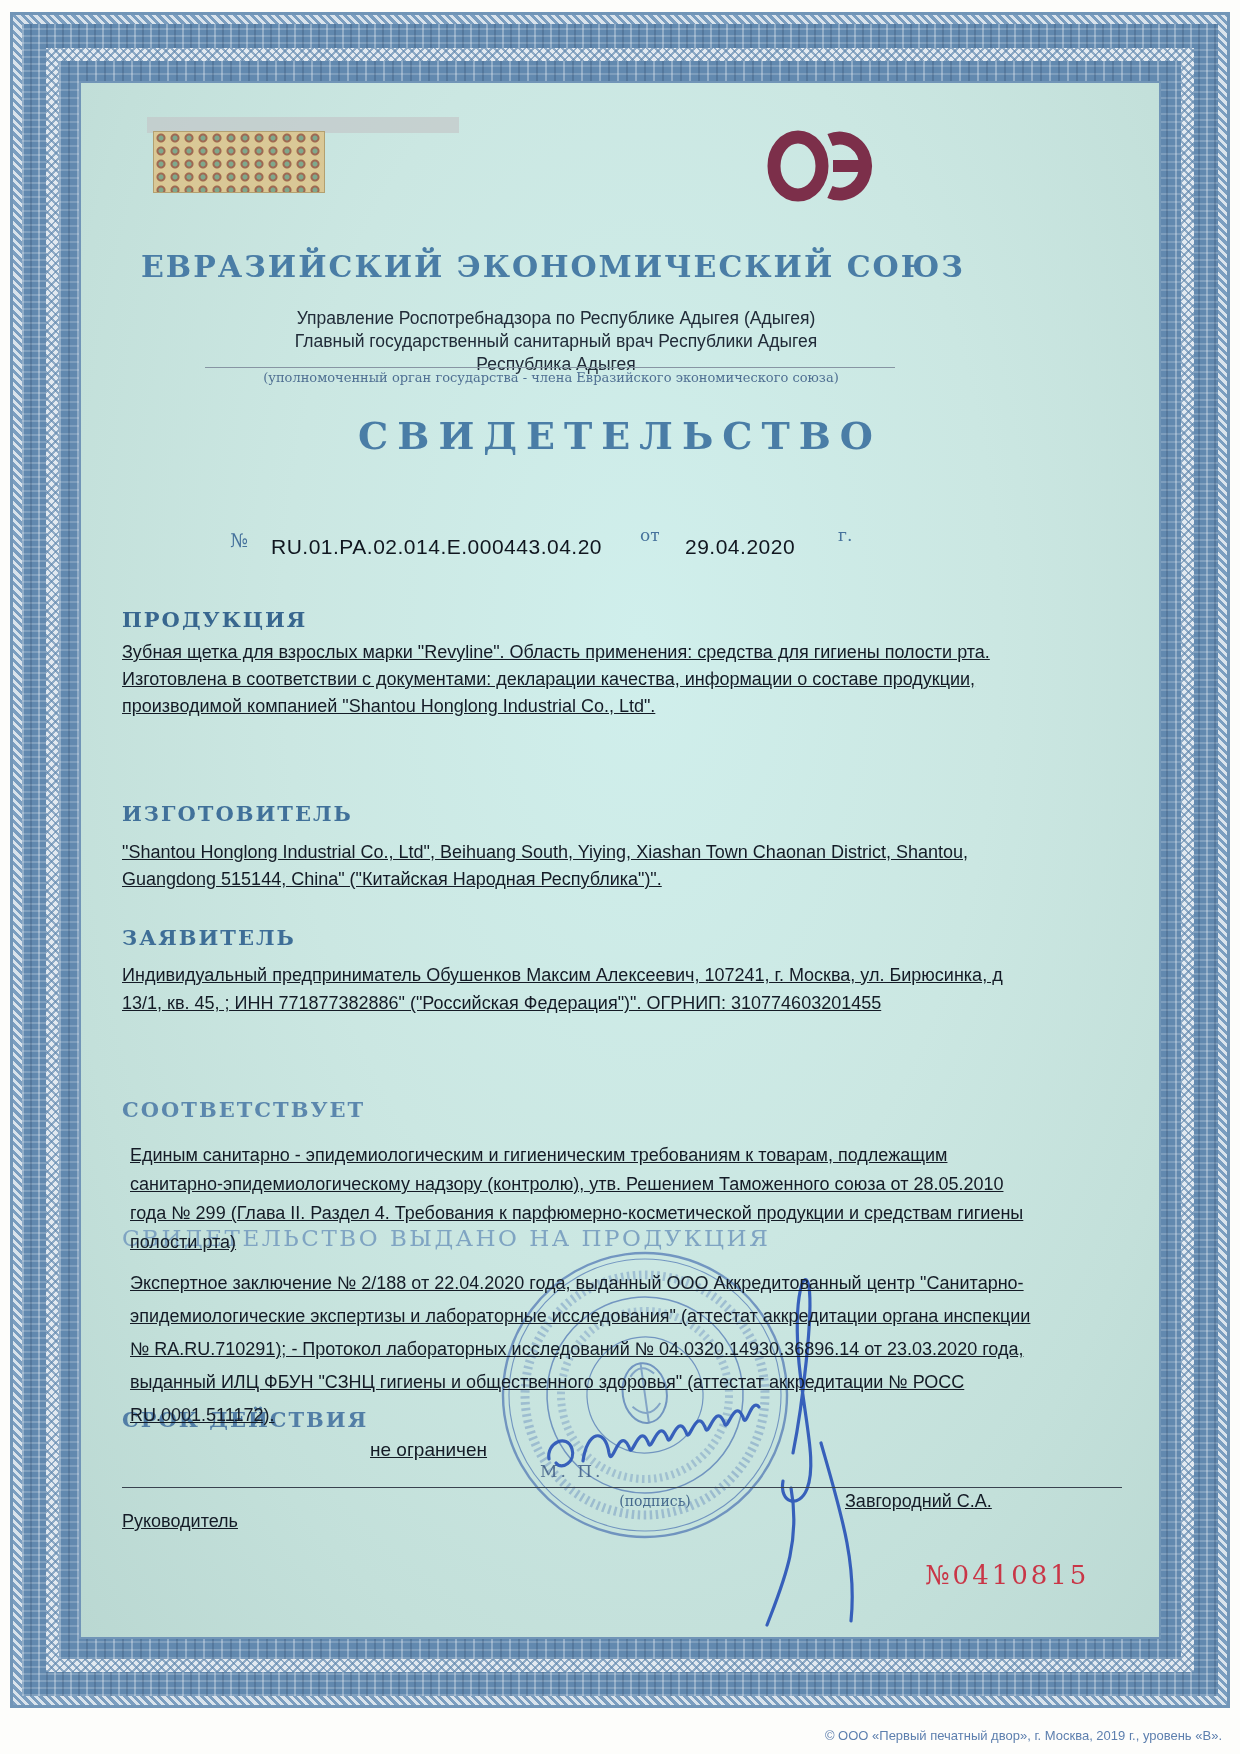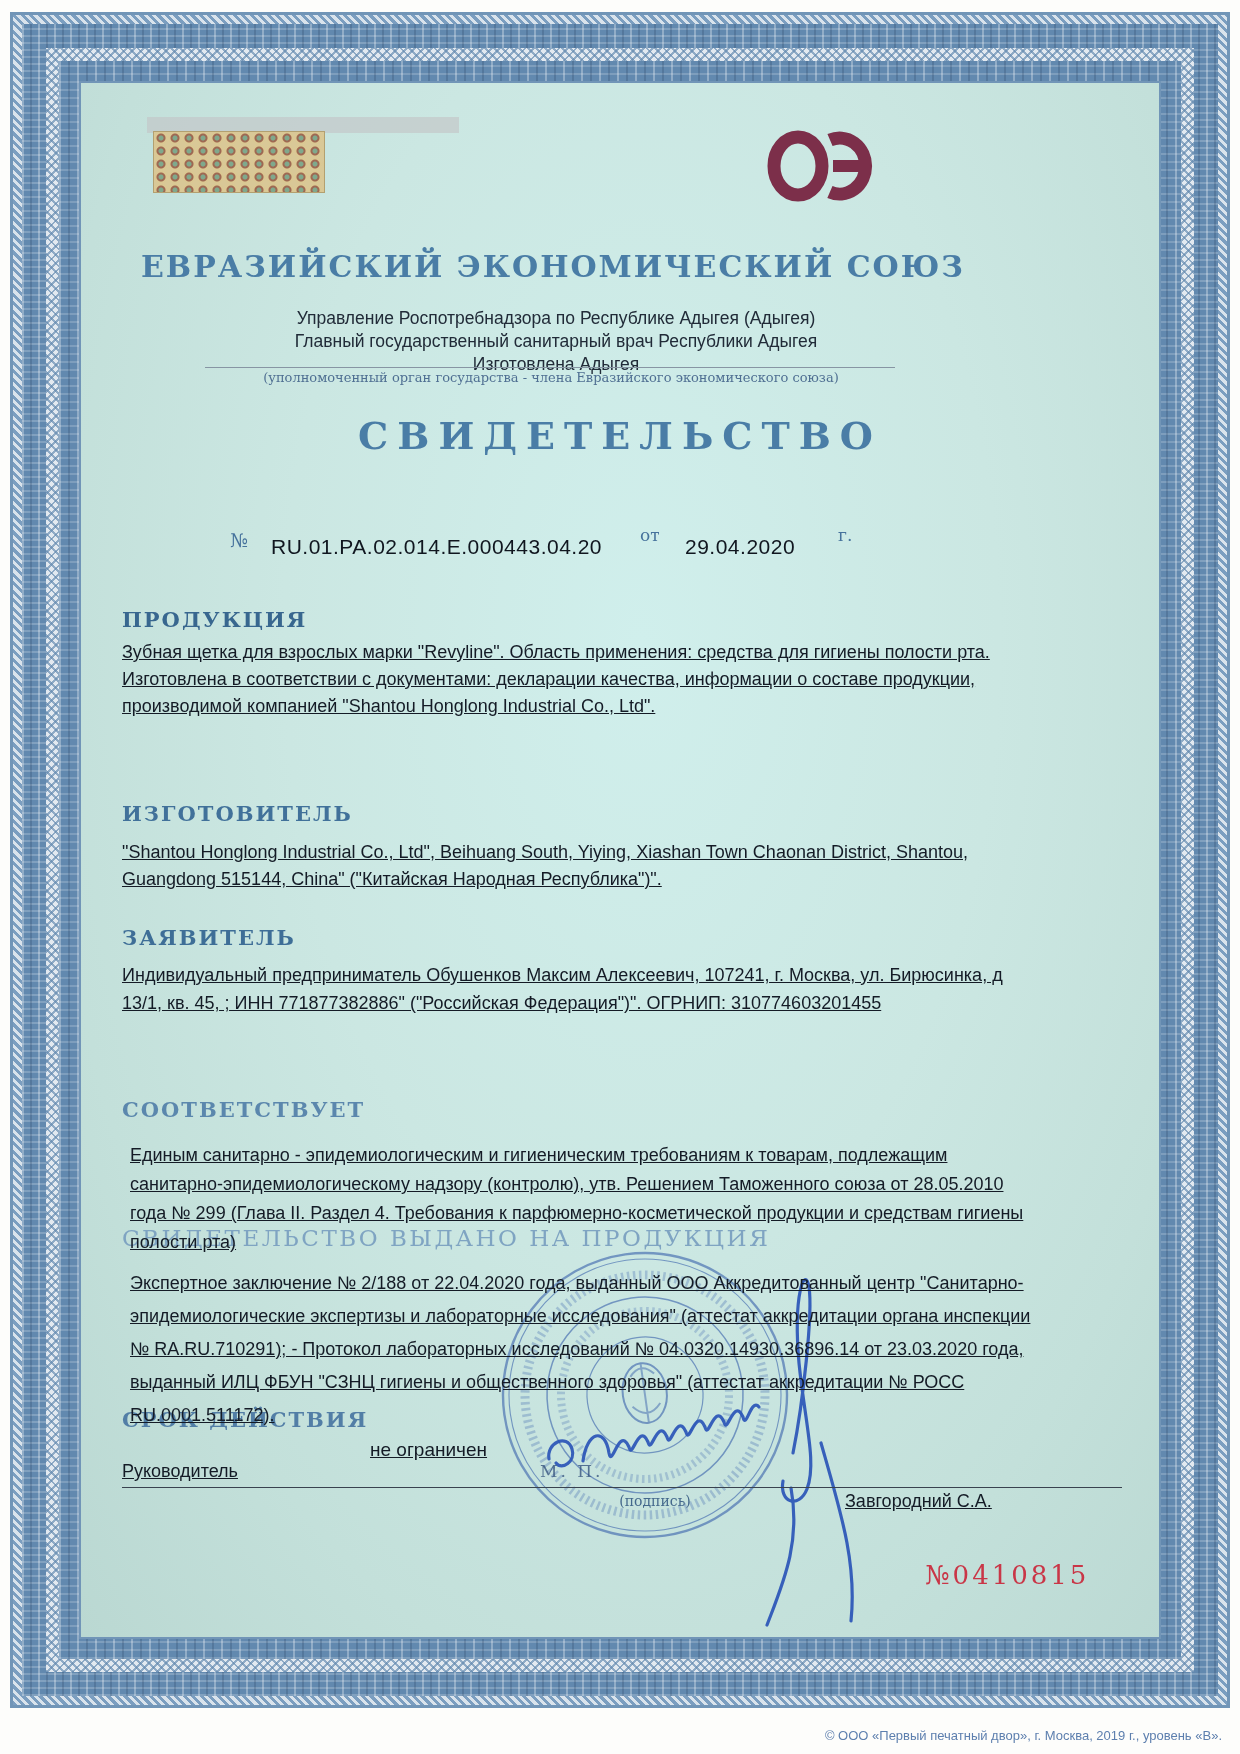--- a/index.html
+++ b/index.html
@@ -89,21 +89,21 @@
           <ellipse cx="31" cy="37" rx="24" ry="29" fill="none" stroke="#7c2f4a" stroke-width="13"></ellipse>
           <path d="M63,11 a 26 28 0 1 1 -0.1,52" fill="none" stroke="#7c2f4a" stroke-width="13"></path>
           <path d="M66,37 H 93" fill="none" stroke="#7c2f4a" stroke-width="12"></path>
         </svg>
 
         <div class="abs union-title">ЕВРАЗИЙСКИЙ ЭКОНОМИЧЕСКИЙ СОЮЗ</div>
 
         <div class="abs authority">
           <div>Управление Роспотребнадзора по Республике Адыгея (Адыгея)</div>
           <div>Главный государственный санитарный врач Республики Адыгея</div>
-          <div>Изготовлена Адыгея</div>
+          <div>Республика Адыгея</div>
         </div>
         <div class="abs divider"></div>
         <div class="abs authority-caption">(уполномоченный орган государства - члена Евразийского экономического союза)</div>
 
         <div class="abs doc-title">СВИДЕТЕЛЬСТВО</div>
 
         <div class="abs lbl-serif" style="left:149px;top:446px">№</div>
         <div class="abs num-val" style="left:190px;top:452px">RU.01.PA.02.014.E.000443.04.20</div>
         <div class="abs lbl-serif" style="left:559px;top:442px;font-size:17px">от</div>
         <div class="abs num-val" style="left:604px;top:452px">29.04.2020</div>
@@ -144,21 +144,21 @@
           <g fill="none" stroke="#2b55b8" stroke-width="3.2" stroke-linecap="round" opacity=".92">
             <path d="M28,206 c-3,-16 18,-26 23,-10 c4,12 -10,22 -16,14"></path>
             <path d="M62,208 c4,-30 22,-34 26,-8 c3,16 10,-28 20,-6 c3,14 10,-26 19,-5 c3,14 10,-26 19,-5 c3,14 10,-26 19,-5 c3,14 10,-26 19,-5 c3,14 10,-26 19,-5 c3,14 10,-26 19,-5 c3,14 8,-20 16,-10"></path>
             <path d="M272,200 C282,150 292,60 288,34 C284,12 272,40 278,110 C284,170 296,210 286,236 C278,256 258,250 262,228"></path>
             <path d="M270,235 C280,290 262,330 246,372"></path>
             <path d="M300,190 C320,260 336,310 330,368"></path>
           </g>
         </svg>
 
         <div class="abs mp">М. П.</div>
-        <div class="abs body-txt" style="left:41px;top:1378px;width:auto">Руководитель</div>
+        <div class="abs body-txt" style="left:41px;top:1428px;width:auto">Руководитель</div>
         <div class="abs sign-line"></div>
         <div class="abs sign-caption">(подпись)</div>
         <div class="abs body-txt" style="left:764px;top:1408px;width:auto">Завгородний С.А.</div>
 
         <div class="abs serial">№0410815</div>
 
      </div>
     </div>
    </div>
   </div>

